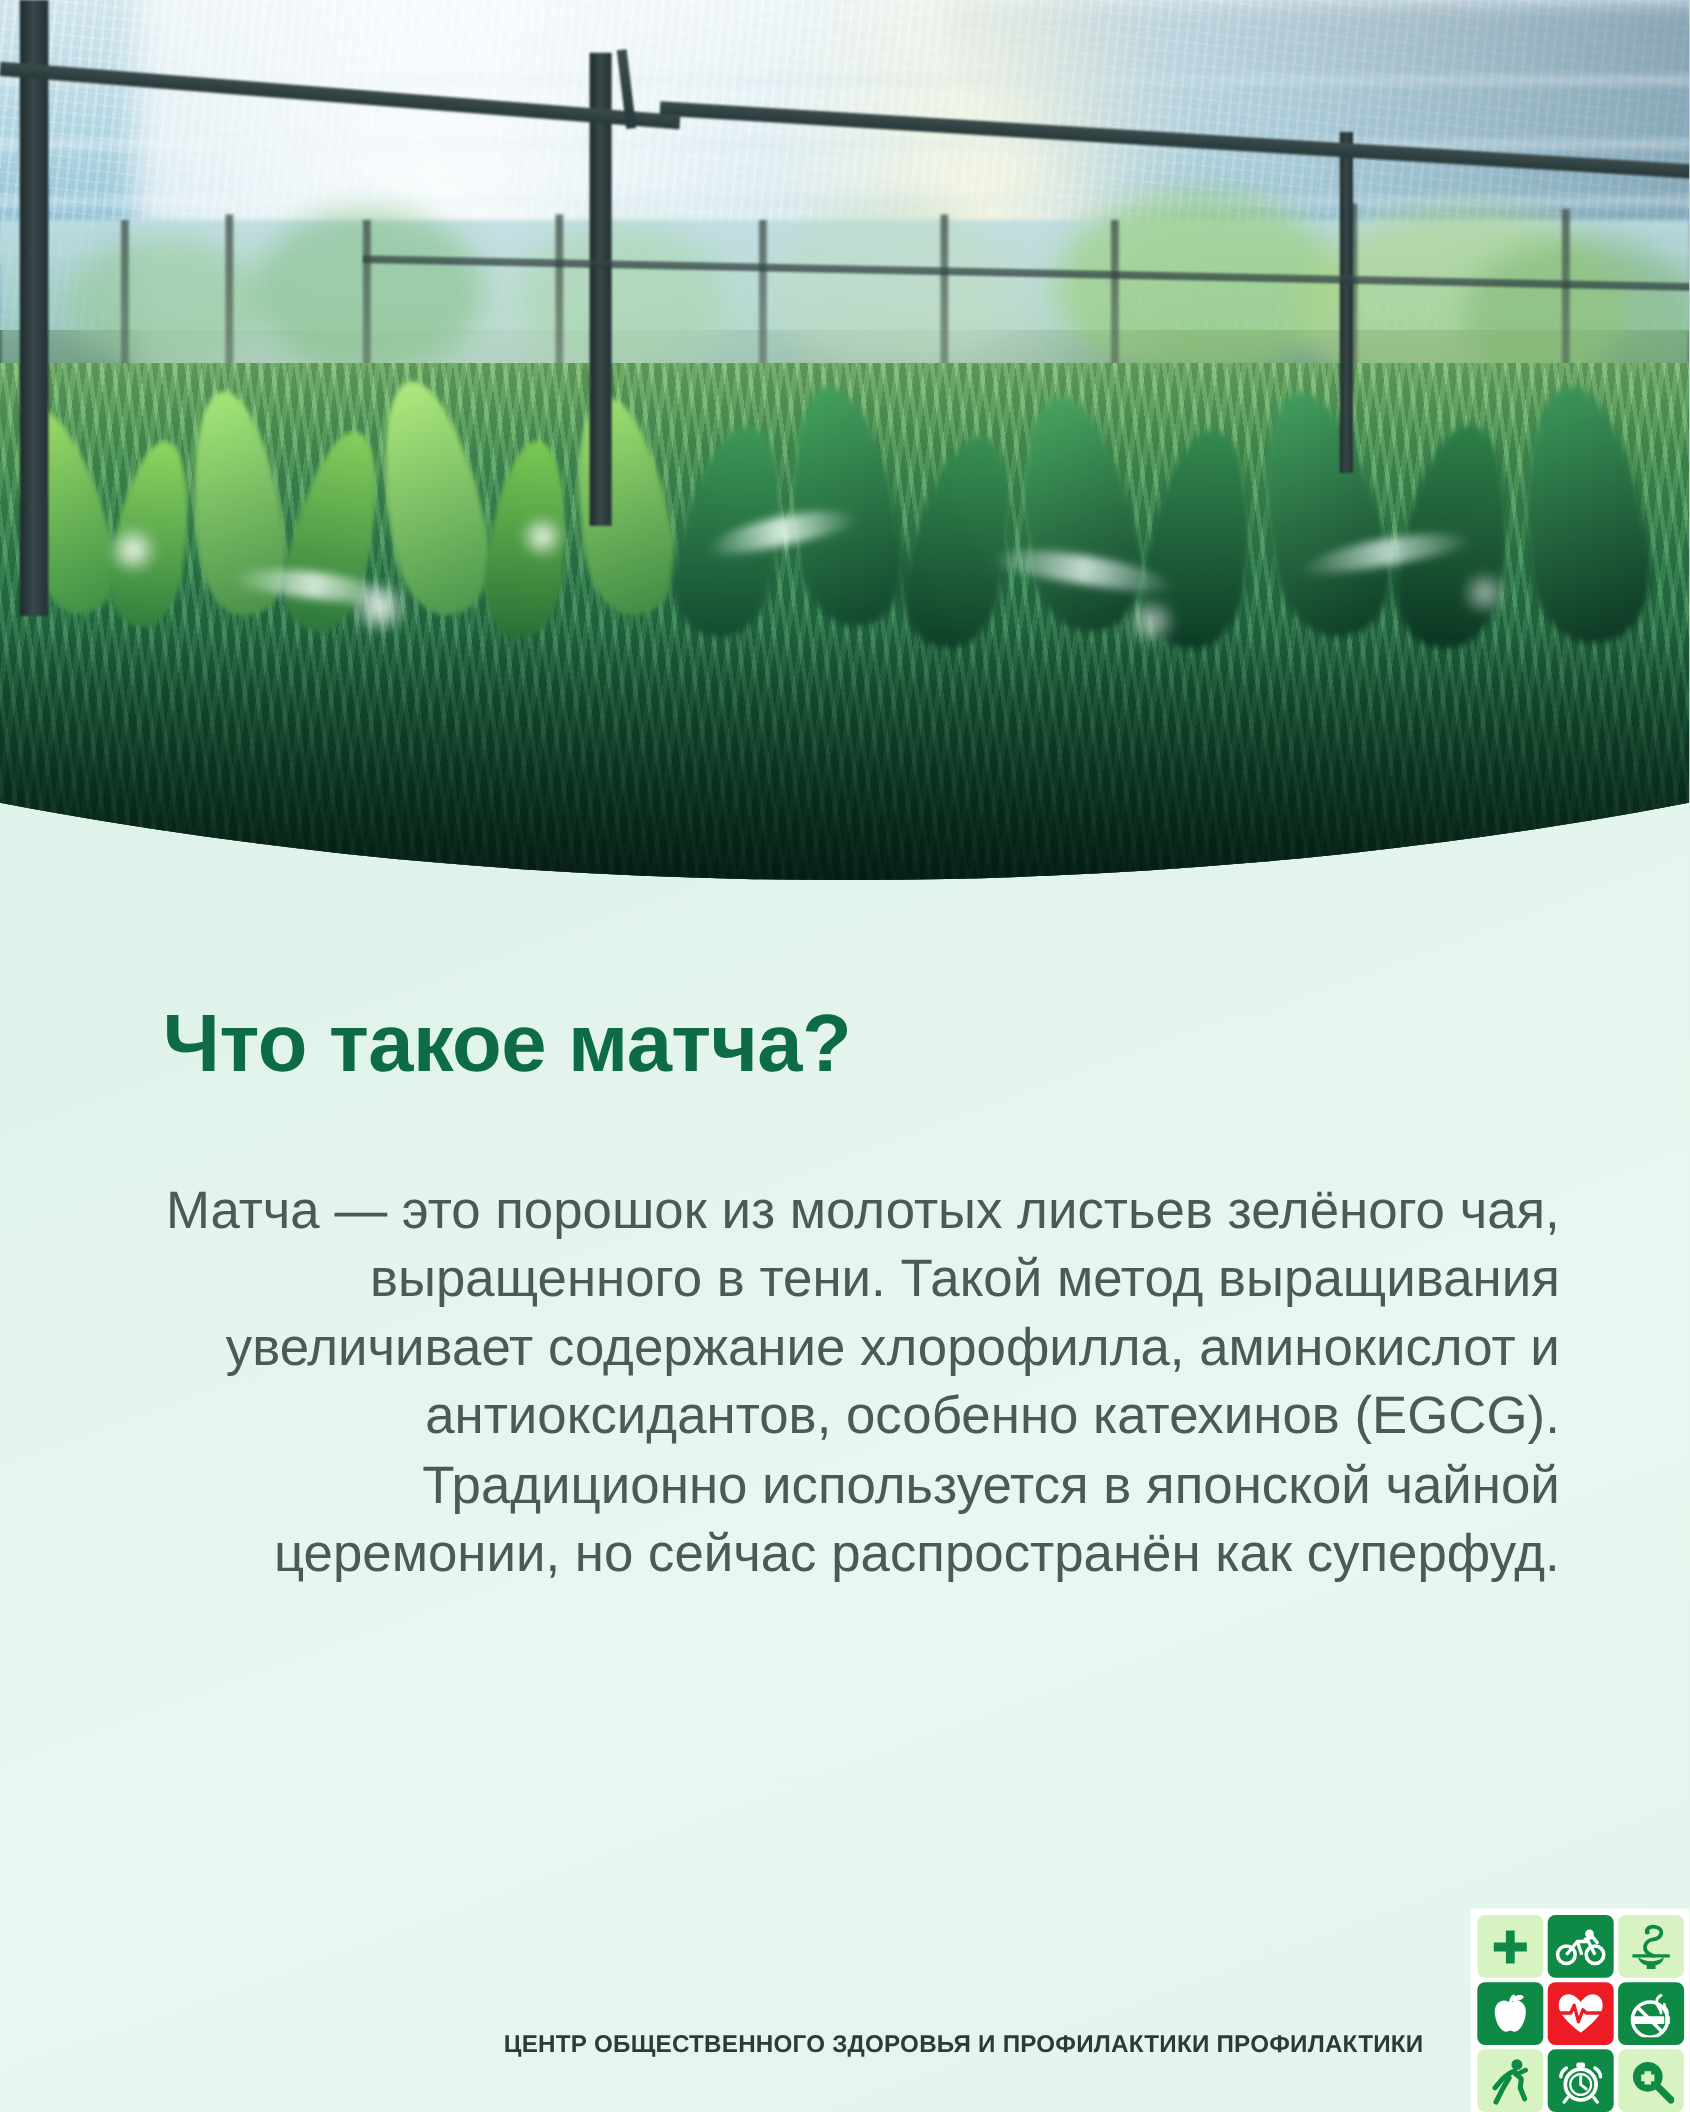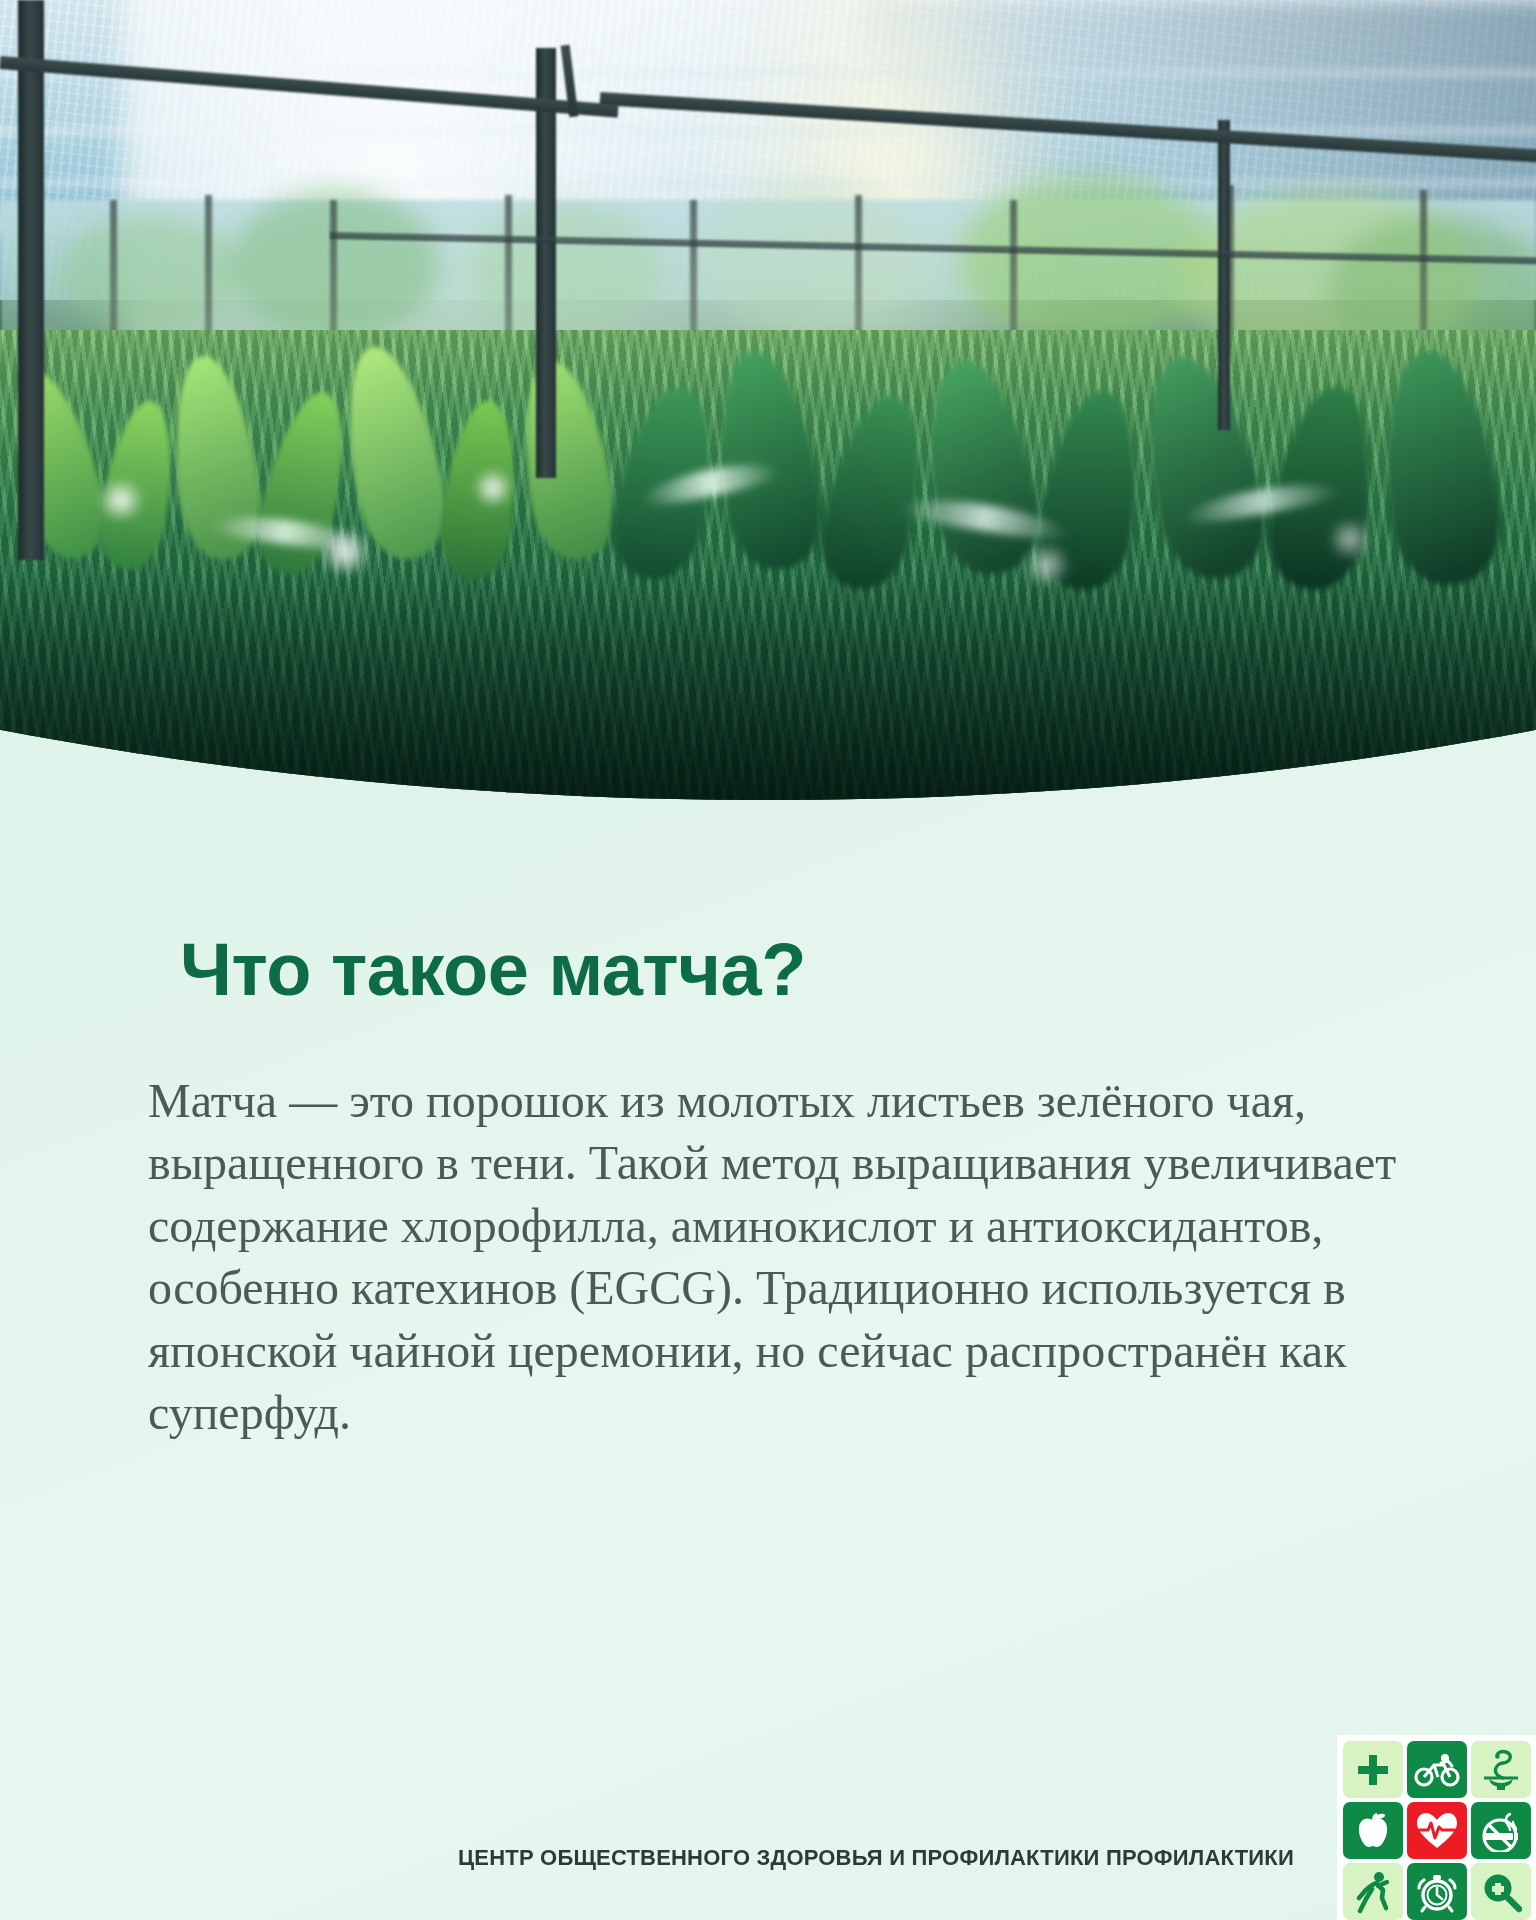--- a/index.html
+++ b/index.html
@@ -101,31 +101,31 @@
   }
   .beam{
     position:absolute;background:linear-gradient(180deg,#3d4d4e,#27383a);
     filter:blur(.9px);
   }
 
   
   .content{position:absolute;left:0;top:800px;width:1536px;height:1120px;}
 
   .title{
-    position:absolute;left:148px;top:127px;
+    position:absolute;left:148px;top:106px;
     font-size:74px;font-weight:700;letter-spacing:-.5px;
     color:#0d6b47;white-space:nowrap;
     font-family:"Liberation Sans",sans-serif;
-    margin-left:32px;
   }
   .body-text{
     position:absolute;left:148px;top:270px;width:1270px;
     font-size:48px;line-height:1.30;
     color:#4a5a57;font-weight:400;
-    font-family:Liberation Serif, serif;
+    font-family:Liberation Sans, sans-serif;
+    text-align:right;
   }
   .body-text p{margin:0;}
 
   
   .footer-text{
     position:absolute;left:0;top:1845px;width:1294px;
     text-align:right;
     font-size:22px;font-weight:700;letter-spacing:.2px;
     color:#2b3b39;
     font-family:"Liberation Sans",sans-serif;

